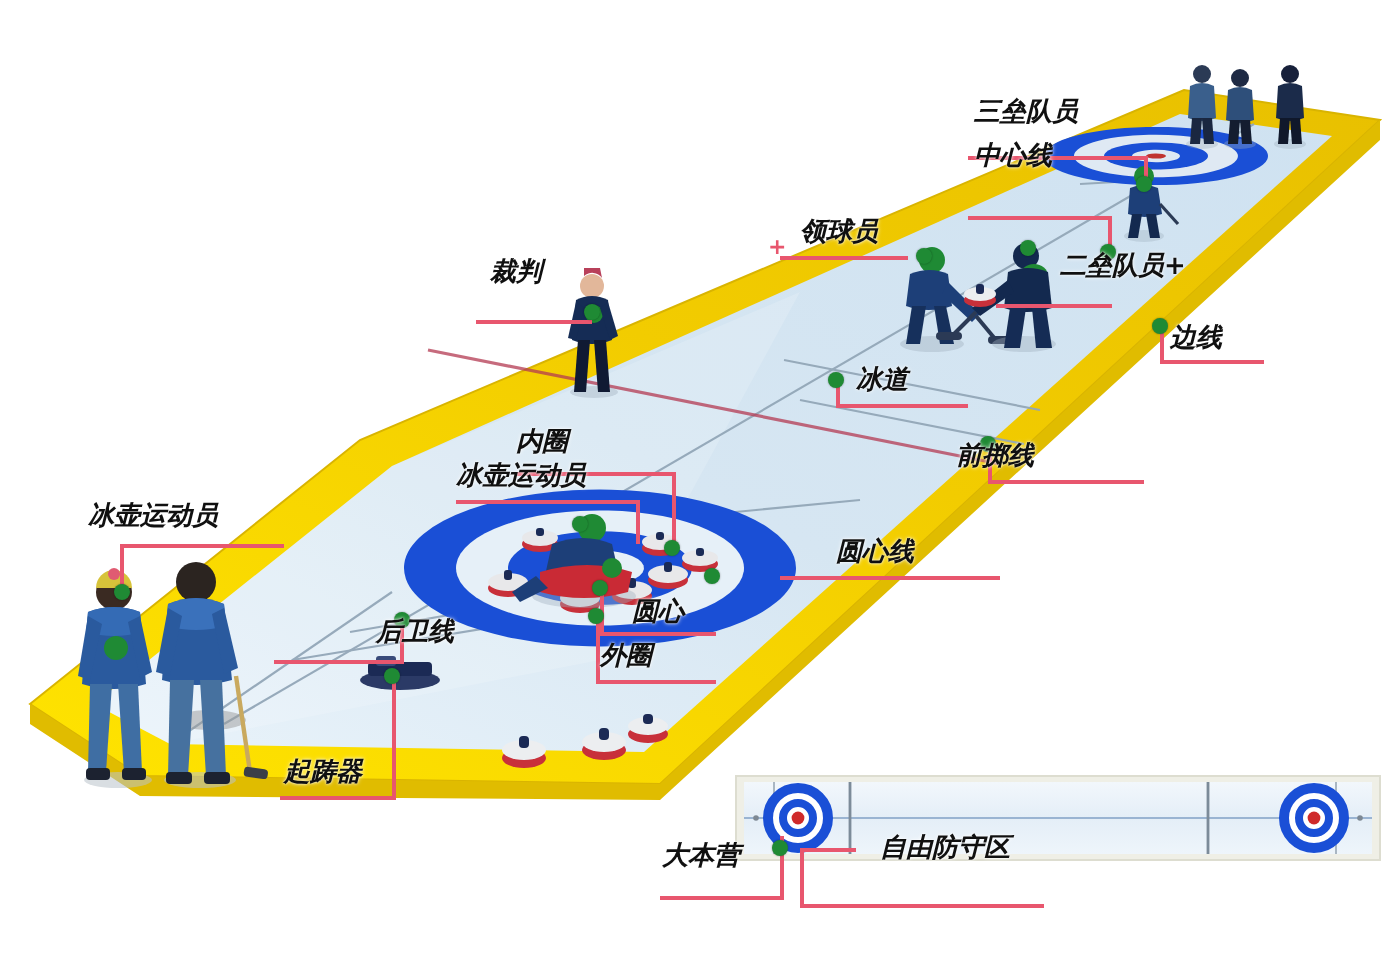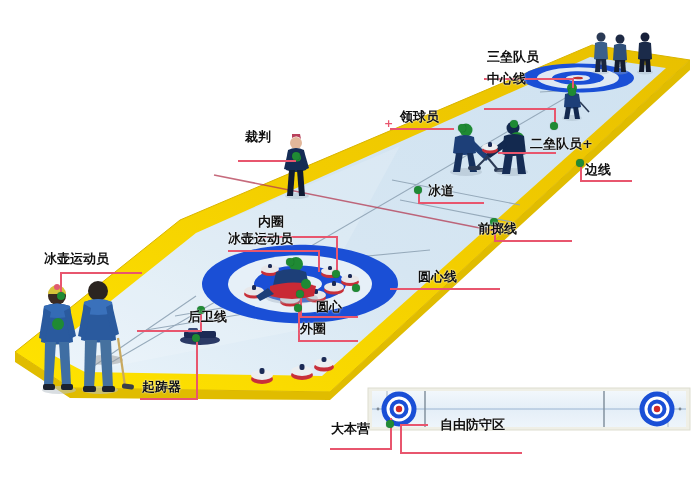--- a/index.html
+++ b/index.html
@@ -15,20 +15,21 @@
 
   .lbl{
     position:absolute;
     font-size:13px;
     font-weight:bold;
     color:#101010;
     white-space:nowrap;
     letter-spacing:0px;
     line-height:14px;
     text-shadow:0 0 1px rgba(255,255,255,0.9), 0 0 2px rgba(255,255,255,0.8);
+    font-style:italic;
   }
   .leader{position:absolute;background:#e8566e;}
   .leader.h{height:2px;}
   .leader.v{width:2px;}
   .dot{
     position:absolute;width:8px;height:8px;border-radius:50%;
     background:#1f8a34;box-shadow:0 0 1px rgba(0,0,0,.4);
   }
   .plusmark{
     position:absolute;color:#e8566e;font-size:11px;font-weight:bold;line-height:8px;
@@ -394,21 +395,21 @@
   <div class="lbl" style="left:44px;top:252px;">冰壶运动员</div>
   <div class="lbl" style="left:148px;top:310px;margin-left:40px;">后卫线</div>
   <div class="lbl" style="left:142px;top:380px;">起踌器</div>
   <div class="lbl" style="left:228px;top:232px;">冰壶运动员</div>
   <div class="lbl" style="left:258px;top:215px;">内圈</div>
   <div class="lbl" style="left:300px;top:322px;">外圈</div>
   <div class="lbl" style="left:316px;top:300px;">圆心</div>
   <div class="lbl" style="left:418px;top:270px;">圆心线</div>
   <div class="lbl" style="left:245px;top:130px;">裁判</div>
   <div class="lbl" style="left:400px;top:110px;">领球员</div>
-  <div class="lbl" style="left:530px;top:137px;">二垒队员+</div>
+  <div class="lbl" style="left:530px;top:127px;">二垒队员+</div>
   <div class="lbl" style="left:487px;top:50px;">三垒队员</div>
   <div class="lbl" style="left:487px;top:72px;">中心线</div>
   <div class="lbl" style="left:585px;top:163px;">边线</div>
   <div class="lbl" style="left:428px;top:184px;">冰道</div>
   <div class="lbl" style="left:478px;top:222px;">前掷线</div>
   <div class="lbl" style="left:331px;top:422px;">大本营</div>
   <div class="lbl" style="left:440px;top:418px;">自由防守区</div>
 
 </div>
 

